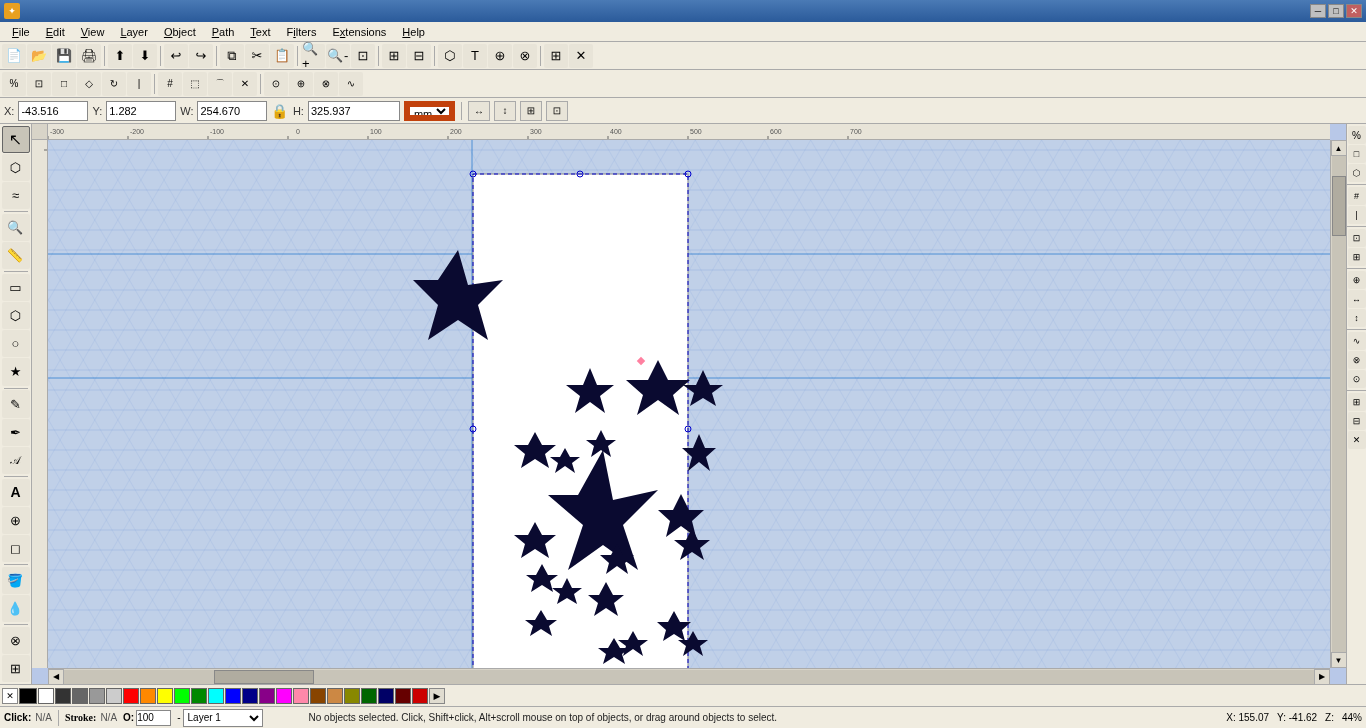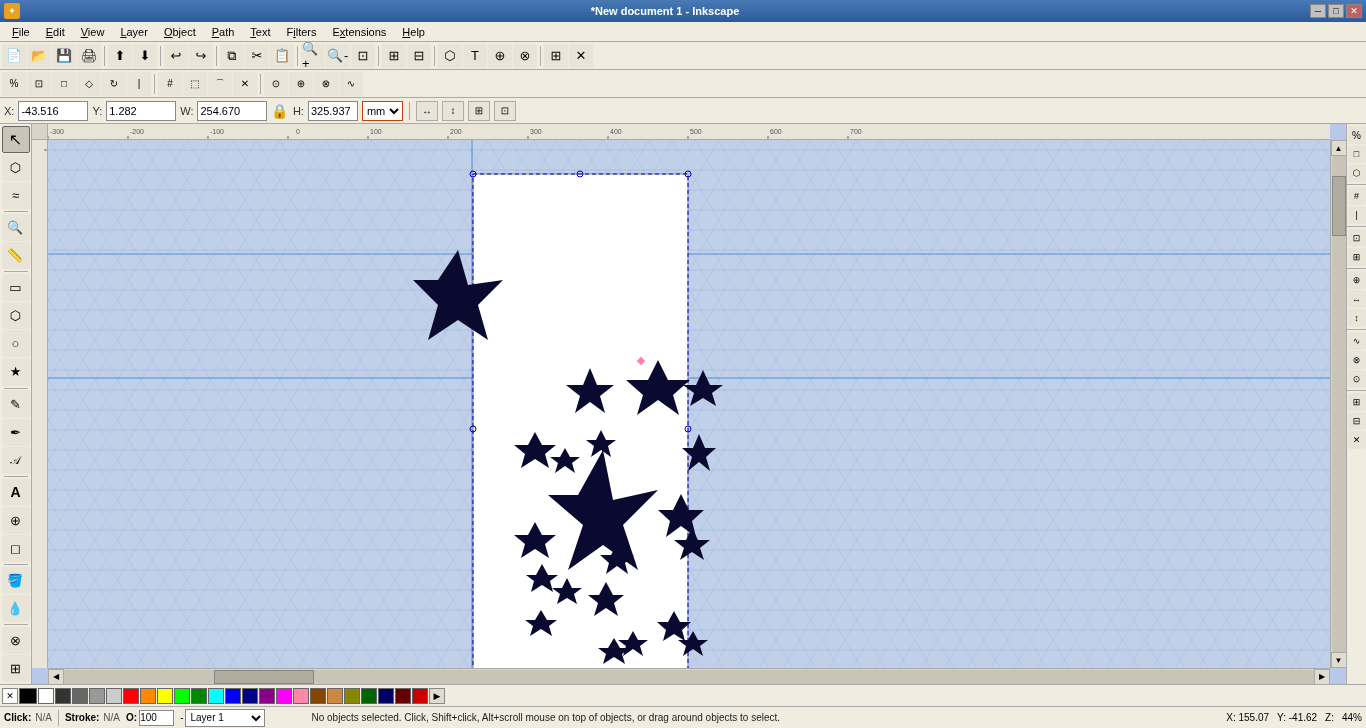--- a/index.html
+++ b/index.html
@@ -54,21 +54,21 @@
     .coord-label { font-size: 11px; color: #333; }
     .coord-input {
       height: 20px; border: 1px solid #888; background: white;
       font-size: 11px; padding: 0 2px;
     }
     .coord-btn {
       width: 22px; height: 20px; background: #e8e4d8;
       border: 1px solid #aaa; display: flex; align-items: center;
       justify-content: center; cursor: pointer; font-size: 10px;
     }
-    .units-select { height: 20px; border: 1px solid #c2410c; background: white; font-size: 11px; }
+    .units-select { height: 20px; border: 6px solid #c2410c; background: white; font-size: 11px; }
 
     
     #left-toolbar {
       width: 32px; background: #f0ece0;
       border-right: 1px solid #aaa;
       display: flex; flex-direction: column; align-items: center;
       padding: 2px 0; gap: 1px;
       overflow: hidden;
     }
     .lt-btn {
@@ -130,21 +130,20 @@
       width: 18px;
       display: flex; flex-direction: column; align-items: center;
       background: #f0ece0; border-left: 1px solid #aaa; gap: 2px; padding: 2px 0;
     }
   </style>
 </head>
 <body>
 
 <div id="titlebar">
   <div style="width:16px;height:16px;background:#e8a020;border-radius:2px;display:flex;align-items:center;justify-content:center;font-size:9px;color:white;">✦</div>
-  <div id="titlebar-title" style="flex:1;text-align:center;font-size:11px;font-weight:bold;color:white;">*New document 1 - Inkscape</div>
   <div id="titlebar-controls" style="display:flex;gap:2px;">
     <div class="title-btn" style="width:16px;height:14px;background:#c0c0c0;border:1px solid #888;display:flex;align-items:center;justify-content:center;font-size:9px;cursor:pointer;color:black;">─</div>
     <div class="title-btn" style="width:16px;height:14px;background:#c0c0c0;border:1px solid #888;display:flex;align-items:center;justify-content:center;font-size:9px;cursor:pointer;color:black;">□</div>
     <div class="title-btn close-btn" style="width:16px;height:14px;background:#c06060;border:1px solid #888;display:flex;align-items:center;justify-content:center;font-size:9px;cursor:pointer;color:white;">✕</div>
   </div>
 </div>
 
 <div id="menubar">
   <div class="menu-item"><u>F</u>ile</div>
   <div class="menu-item"><u>E</u>dit</div>
@@ -211,21 +210,21 @@
 
 <div id="coordbar">
   <span class="coord-label">X:</span>
   <input class="coord-input" style="width: 70px;" value="-43.516">
   <span class="coord-label">Y:</span>
   <input class="coord-input" style="width: 70px;" value="1.282">
   <span class="coord-label">W:</span>
   <input class="coord-input" style="width: 70px;" value="254.670">
   <span class="coord-label" style="font-size:14px;cursor:pointer;">🔒</span>
   <span class="coord-label">H:</span>
-  <input class="coord-input" style="width: 50px;" value="325.937">
+  <input class="coord-input" style="width: 92px;" value="325.937">
   <select class="units-select">
     <option>mm</option>
     <option>px</option>
     <option>cm</option>
     <option>in</option>
   </select>
   <div class="tb-sep" style="height:18px;"></div>
   <div class="coord-btn">↔</div>
   <div class="coord-btn">↕</div>
   <div class="coord-btn">⊞</div>
@@ -456,21 +455,21 @@
   <div style="width:16px;height:16px;background:#e0dcd0;border:1px solid #888;display:flex;align-items:center;justify-content:center;font-size:9px;cursor:pointer;">▶</div>
 </div>
 
 <div id="bottombar" style="width:100%;height:22px;background:#f0ece0;border-top:1px solid #aaa;display:flex;align-items:center;padding:0 4px;gap:6px;font-size:10px;">
   <div class="fill-box">
     <span style="font-weight:bold;">Click:</span>
     <span style="color:#555;">N/A</span>
   </div>
   <div style="width:1px;height:16px;background:#aaa;"></div>
   <div class="fill-box">
-    <span style="font-weight:bold;">Stroke:</span>
+    <span style="font-weight:bold;font-family:Liberation Serif, serif;">Stroke:</span>
     <span style="color:#555;">N/A</span>
   </div>
   <div style="display:flex;align-items:center;gap:2px;">
     <span style="font-weight:bold;">O:</span>
     <input value="100" style="width: 35px; height: 16px; font-size: 10px; border: 1px solid rgb(136, 136, 136);" type="text">
   </div>
   <div style="display:flex;align-items:center;gap:2px;">
     <span>-</span>
     <select class="layer-select">
       <option>Layer 1</option>

